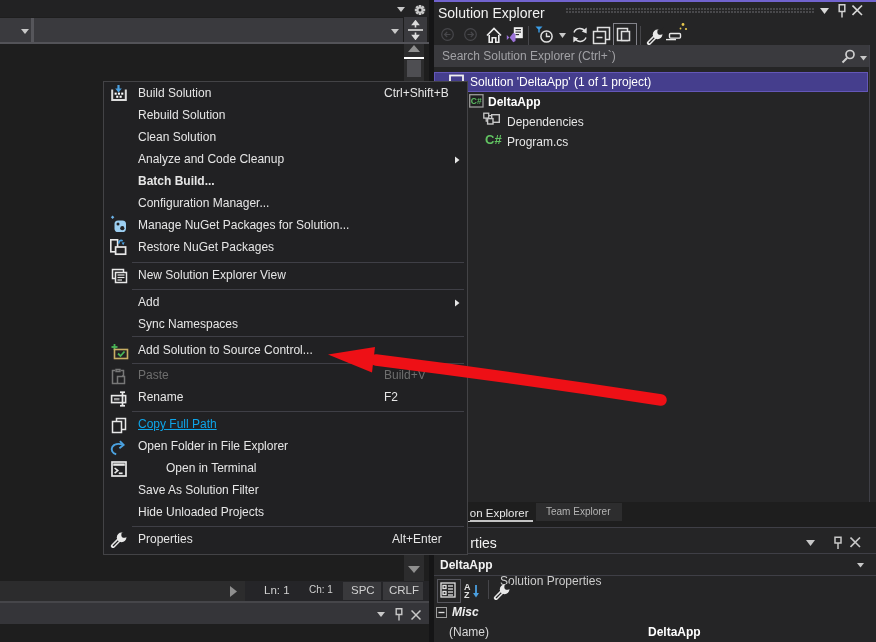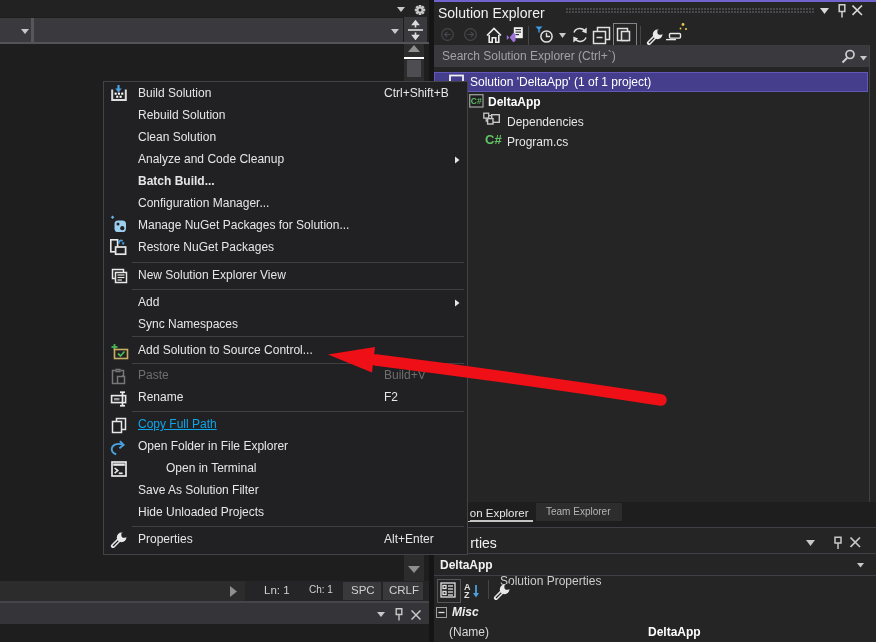--- a/index.html
+++ b/index.html
@@ -384,21 +384,21 @@
 <svg class="ab" style="left:111px;top:461px;" width="16" height="16" viewBox="0 0 16 16">
 <rect x="1" y="1" width="14" height="14" fill="none" stroke="#e8e8e8" stroke-width="1.7"></rect>
 <rect x="2.2" y="2.4" width="11.6" height="2.4" fill="#e8e8e8"></rect>
 <path d="M3.6 7 L6.8 9.6 L3.6 12.2" fill="none" stroke="#e8e8e8" stroke-width="1.6"></path>
 <line x1="7.8" y1="12.3" x2="11.6" y2="12.3" stroke="#e8e8e8" stroke-width="1.7"></line>
 </svg>
 <div class="txt ab" style="left:138px;top:483px;color:#e6e6e6;">Save As Solution Filter</div>
 <div class="txt ab" style="left:138px;top:505px;color:#e6e6e6;">Hide Unloaded Projects</div>
 <div class="ab" style="left:132px;top:526px;width:332px;height:1px;background:#3f3f46;"></div>
 <div class="txt ab" style="left:138px;top:532px;color:#e6e6e6;">Properties</div>
-<div class="txt ab" style="left:384px;top:532px;color:#e6e6e6;">Alt+Enter</div>
+<div class="txt ab" style="left:392px;top:532px;color:#e6e6e6;">Alt+Enter</div>
 <svg class="ab" style="left:109px;top:529px;" width="19" height="19" viewBox="0 0 19 19">
 <line x1="4" y1="17" x2="10.4" y2="10.6" stroke="#e8e8e8" stroke-width="4.2" stroke-linecap="round"></line>
 <line x1="4" y1="17" x2="10.4" y2="10.6" stroke="#212123" stroke-width="1.3"></line>
 <circle cx="12.6" cy="8.4" r="4.8" fill="#e8e8e8"></circle>
 <circle cx="15.1" cy="5.9" r="2.8" fill="#212123"></circle>
 <polygon points="14,6.4 19,1 19,9" fill="#212123"></polygon>
 </svg>
 
 <svg class="ab" style="left:0;top:0;" width="876" height="642" viewBox="0 0 876 642" pointer-events="none">
   <path d="M 661 400 Q 516 377.5 376 360" fill="none" stroke="#ee1016" stroke-width="11.5" stroke-linecap="round"></path>

